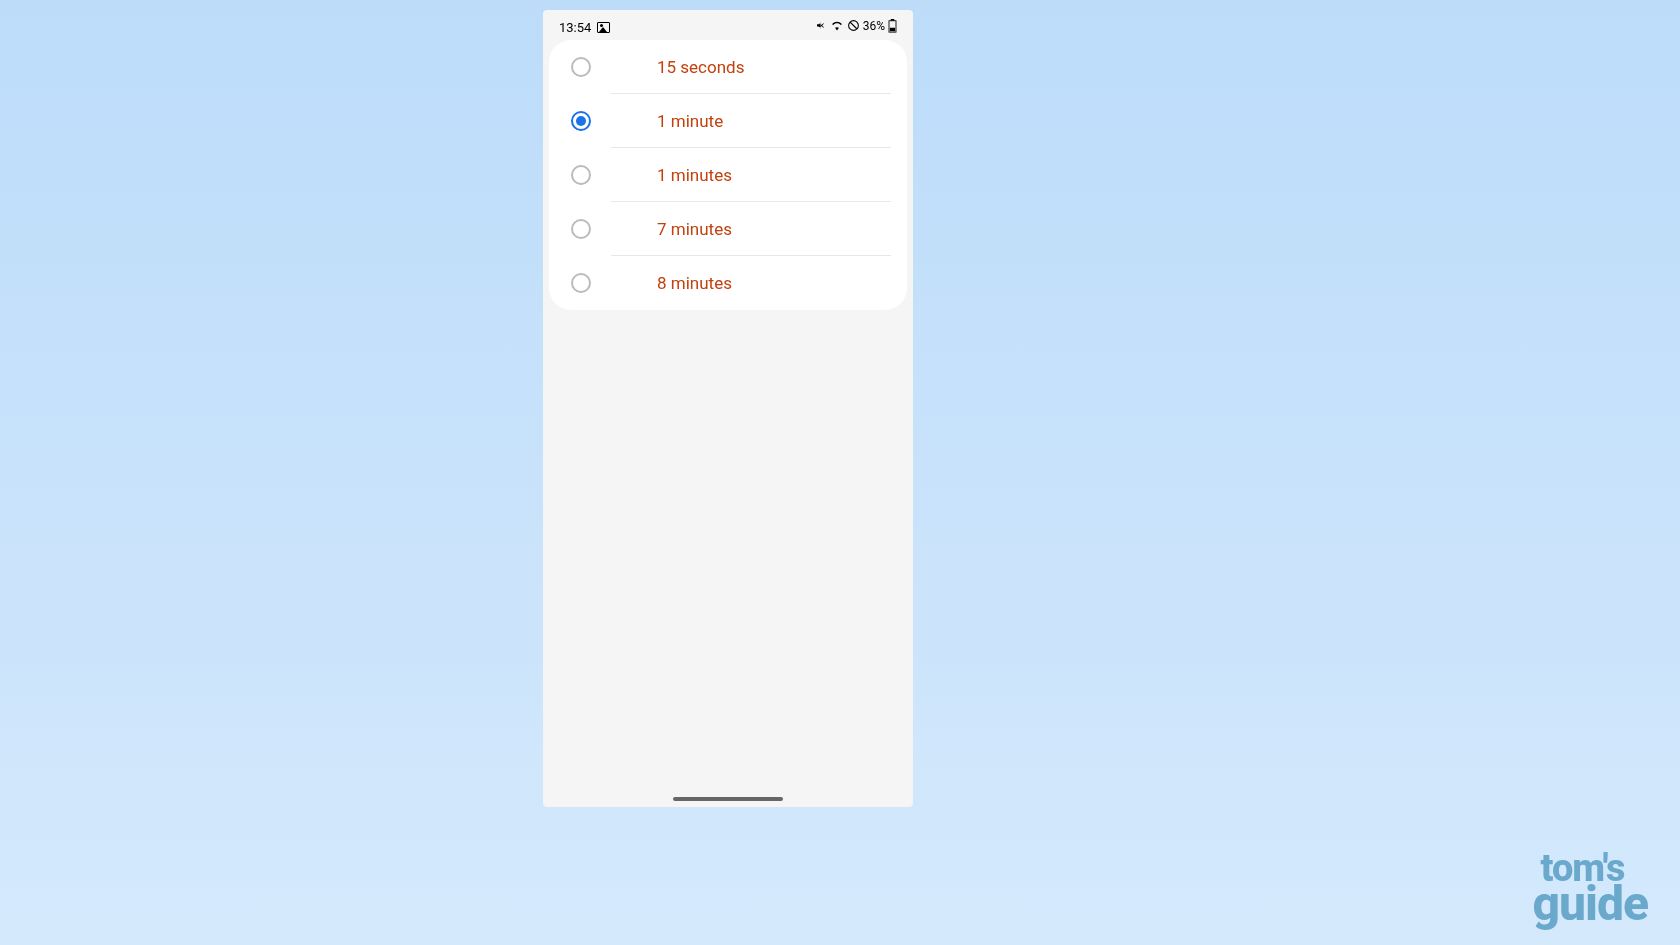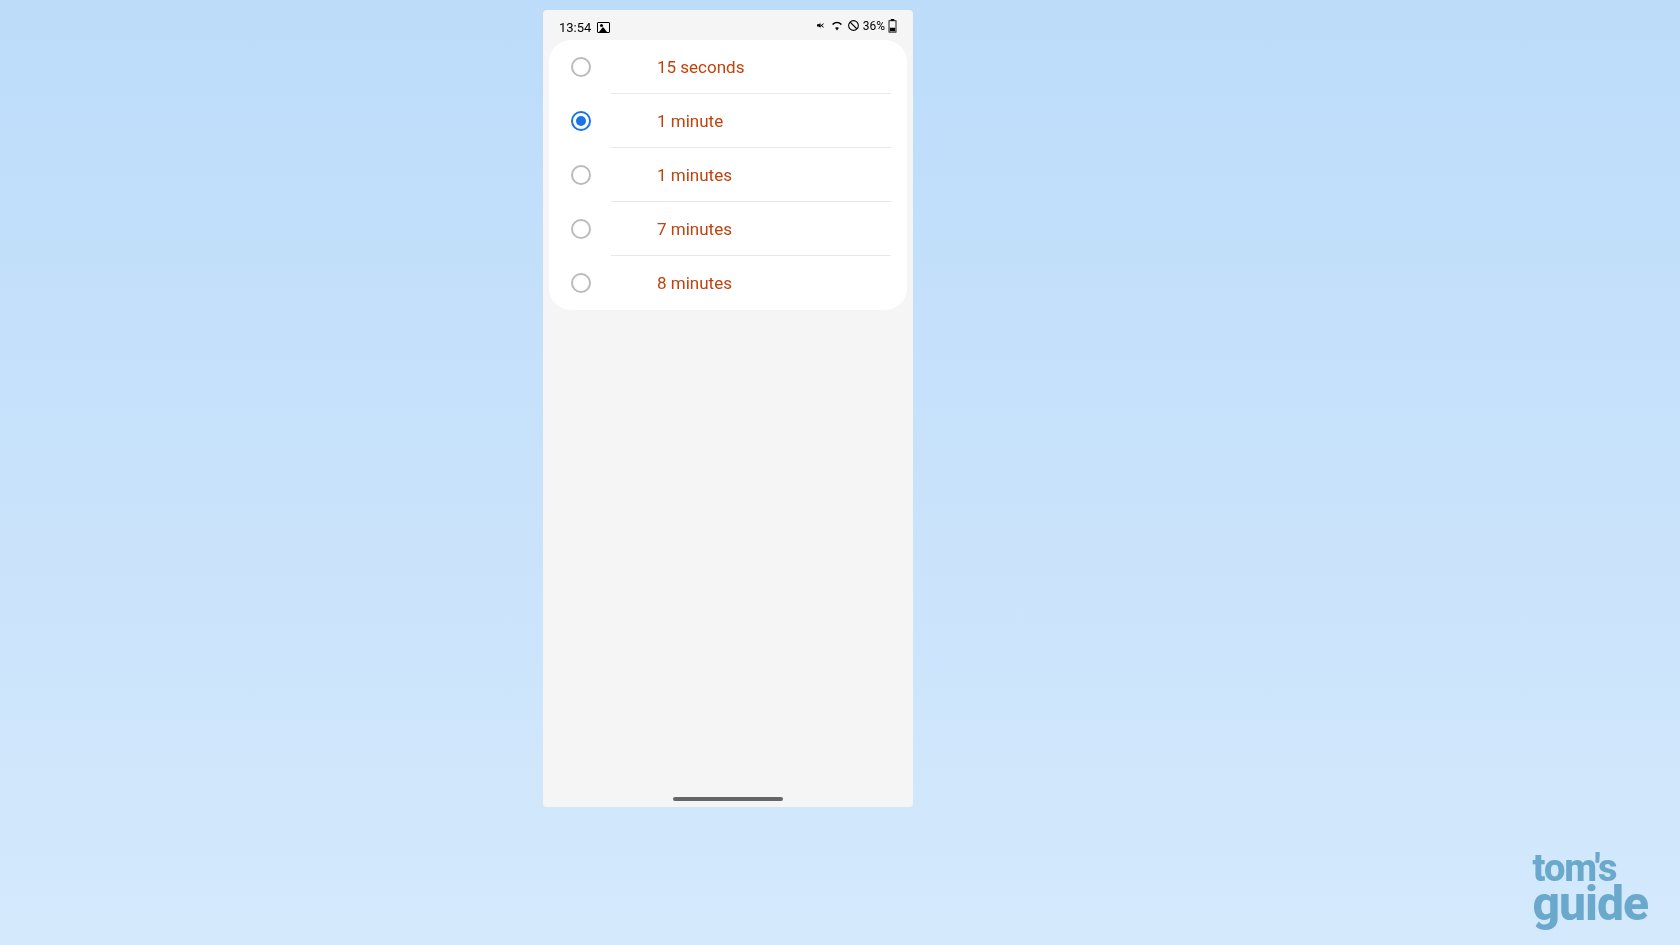--- a/index.html
+++ b/index.html
@@ -148,20 +148,21 @@
       right: 32px;
       bottom: 20px;
       text-align: left;
       line-height: 0.85;
     }
     .watermark-toms {
       font-size: 38px;
       font-weight: 800;
       color: #6aa9cc;
       letter-spacing: -1px;
+      margin-left: 8px;
     }
     .watermark-guide {
       font-size: 48px;
       font-weight: 800;
       color: #6aa9cc;
       letter-spacing: -1px;
     }
     .ico {
       font-size: 12px;
     }

